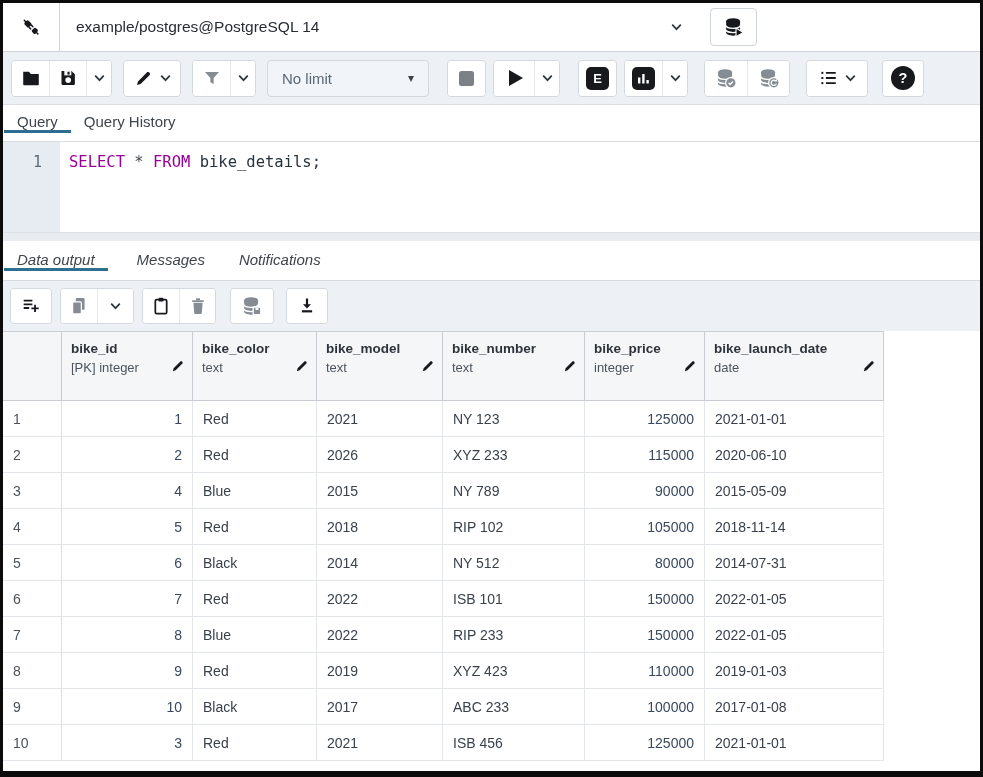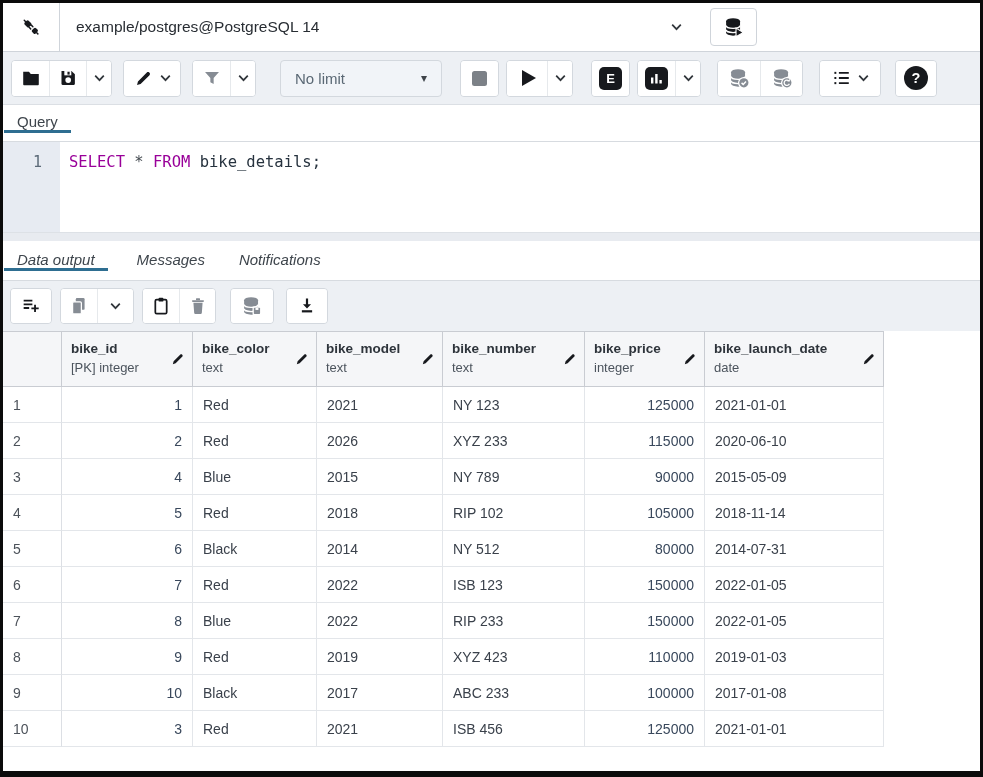--- a/index.html
+++ b/index.html
@@ -72,21 +72,21 @@
   .rtoolbar { height: 50px; flex: 0 0 50px; background: #edf0f4; display: flex; align-items: center;
               gap: 9px; padding: 0 7px; }
 
   
   .grid-wrap { flex: 1; background: #fff; overflow: hidden; }
   table.grid { width: 100%; border-collapse: separate; border-spacing: 0; table-layout: fixed; }
   col.c-rn { width: 59px; } col.c-0 { width: 131px; } col.c-1 { width: 124px; } col.c-2 { width: 126px; }
   col.c-3 { width: 142px; } col.c-4 { width: 120px; } col.c-5 { width: 179px; } col.c-fill { width: auto; }
 
   thead th { background: #f5f6f8; border-top: 1px solid #c9ccd2; border-right: 1px solid #c9ccd2;
-             border-bottom: 1px solid #c9ccd2; height: 56px; padding: 8px 26px 8px 9px;
+             border-bottom: 1px solid #c9ccd2; height: 70px; padding: 8px 26px 8px 9px;
              text-align: left; vertical-align: top; position: relative; font-weight: normal; }
   thead th.rn-h { padding: 0; }
   thead th.fill, tbody td.fill { background: #fff; border: none; }
   .cname { font-size: 13.5px; font-weight: bold; color: #2e343b; line-height: 1.3; }
   .ctype { font-size: 13px; color: #4c545d; line-height: 1.3; margin-top: 2px; }
   .pencil { position: absolute; right: 7px; top: 50%; margin-top: -7px; width: 14px; height: 14px; cursor: pointer; }
 
   tbody th.rn { background: #fff; border-right: 1px solid #dcdfe4; border-bottom: 1px solid #e3e6ea;
                 font-weight: normal; text-align: left; padding: 0 10px; color: #4c525a; font-size: 14px; height: 36px; }
   tbody td { border-right: 1px solid #e3e6ea; border-bottom: 1px solid #e3e6ea; padding: 0 10px;
@@ -176,21 +176,21 @@
           <path d="M4.4 5.4h15.2l-5.8 6.7v6.5l-3.6-1.9v-4.6z" fill="currentColor"></path>
         </svg>
       </button>
       <button class="tbtn narrow">
         <svg class="chev" viewBox="0 0 11 8">
             <use href="#sym-chev"></use>
           </svg>
       </button>
     </div>
 
-    <div class="limit-select" style="margin-left:13px">
+    <div class="limit-select" style="margin-left:0">
       <span>No limit</span>
       <span class="tri">▾</span>
     </div>
 
     <div class="tgroup" style="margin-left:7px">
       <button class="tbtn">
         <span class="stop-sq"></span>
       </button>
     </div>
     <div class="tgroup" style="margin-left:-4px">
@@ -263,20 +263,23 @@
     <div class="tgroup" style="margin-left:3px">
       <button class="tbtn" style="min-width:40px">
         <span class="help-badge">?</span>
       </button>
     </div>
   </div>
 
   <div class="tabrow qtabs">
     <div class="tab active">
       <span>Query</span>
+    </div>
+    <div class="tab">
+      <span>Query History</span>
     </div>
   </div>
 
   <div class="editor">
     <div class="gutter">
       <span>1</span>
     </div>
     <div class="code"><span class="tok-keyword">SELECT </span><span class="tok-operator">* </span><span class="tok-keyword">FROM </span><span class="tok-plain">bike_details;</span></div>
   </div>
 
@@ -460,21 +463,21 @@
             <td class="">NY 512</td>
             <td class="num">80000</td>
             <td class="">2014-07-31</td>
             <td class="fill"></td>
           </tr>
           <tr>
             <th class="rn">6</th>
             <td class="num">7</td>
             <td class="">Red</td>
             <td class="">2022</td>
-            <td class="">ISB 123</td>
+            <td class="">ISB 101</td>
             <td class="num">150000</td>
             <td class="">2022-01-05</td>
             <td class="fill"></td>
           </tr>
           <tr>
             <th class="rn">7</th>
             <td class="num">8</td>
             <td class="">Blue</td>
             <td class="">2022</td>
             <td class="">RIP 233</td>

